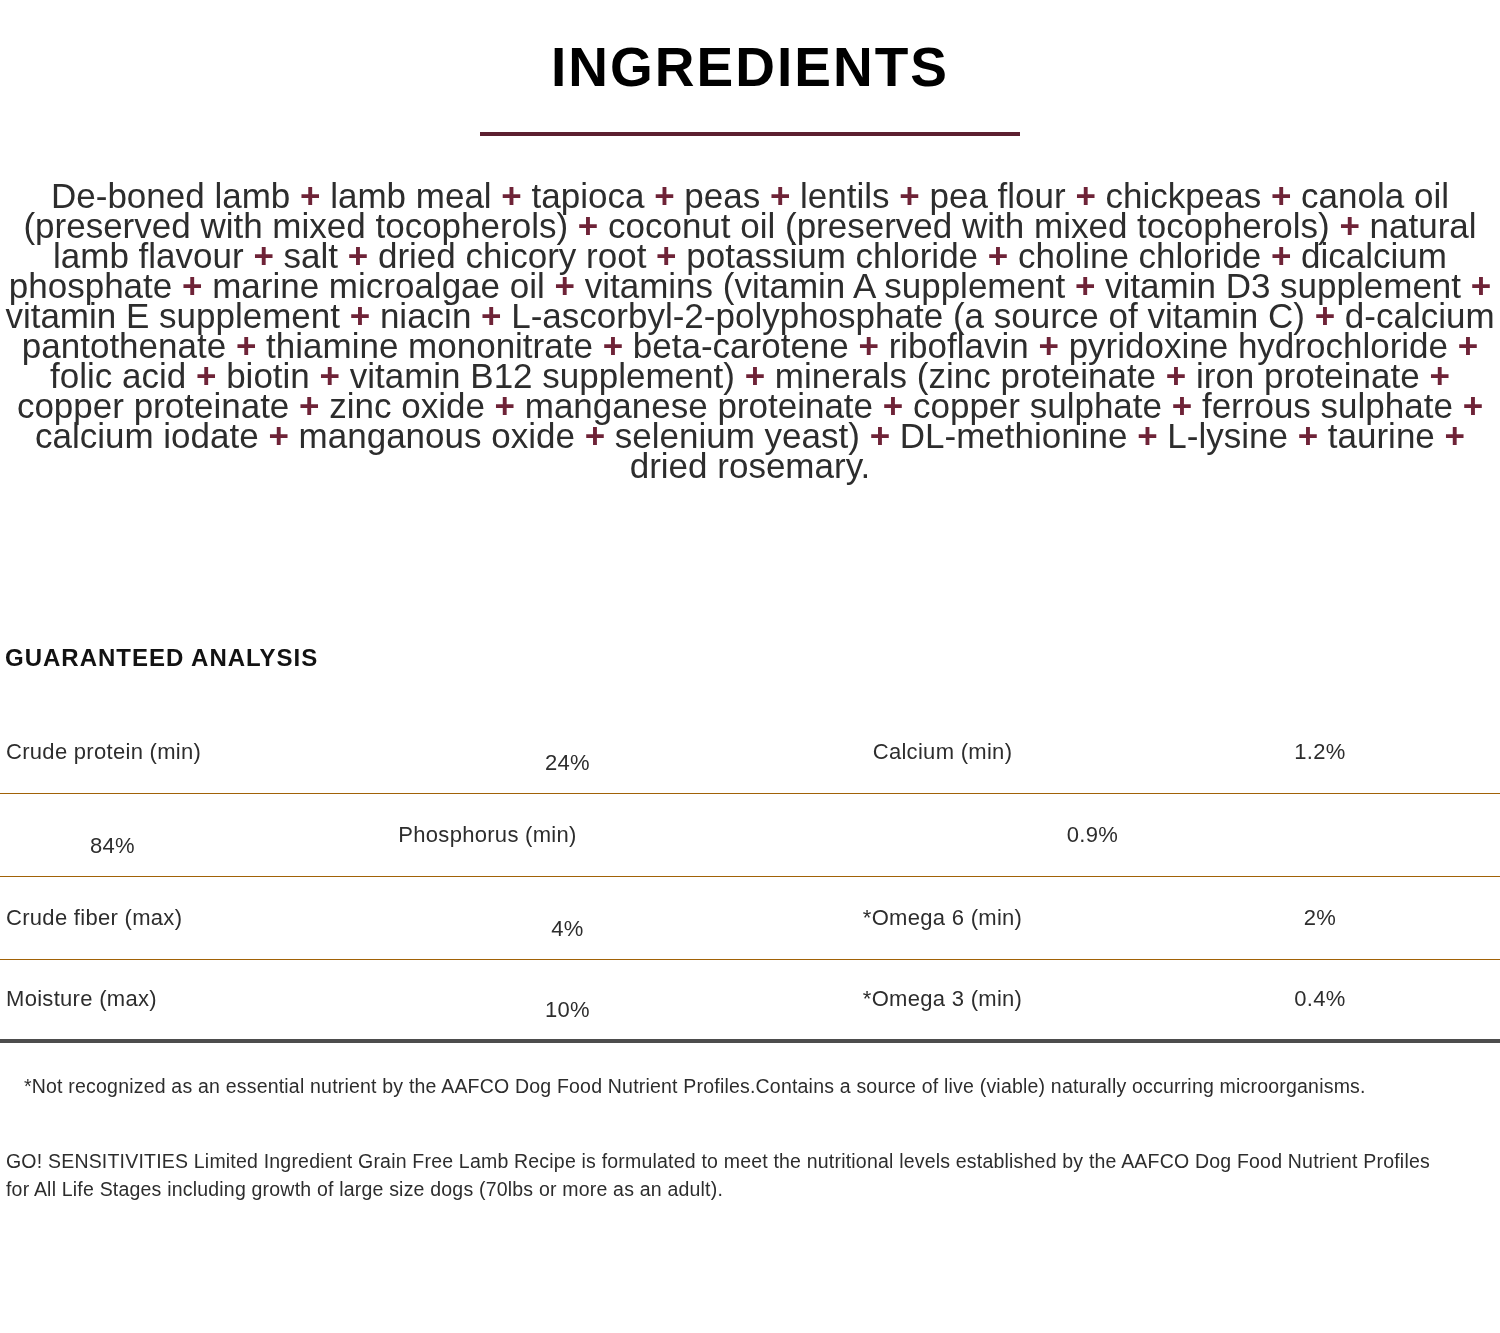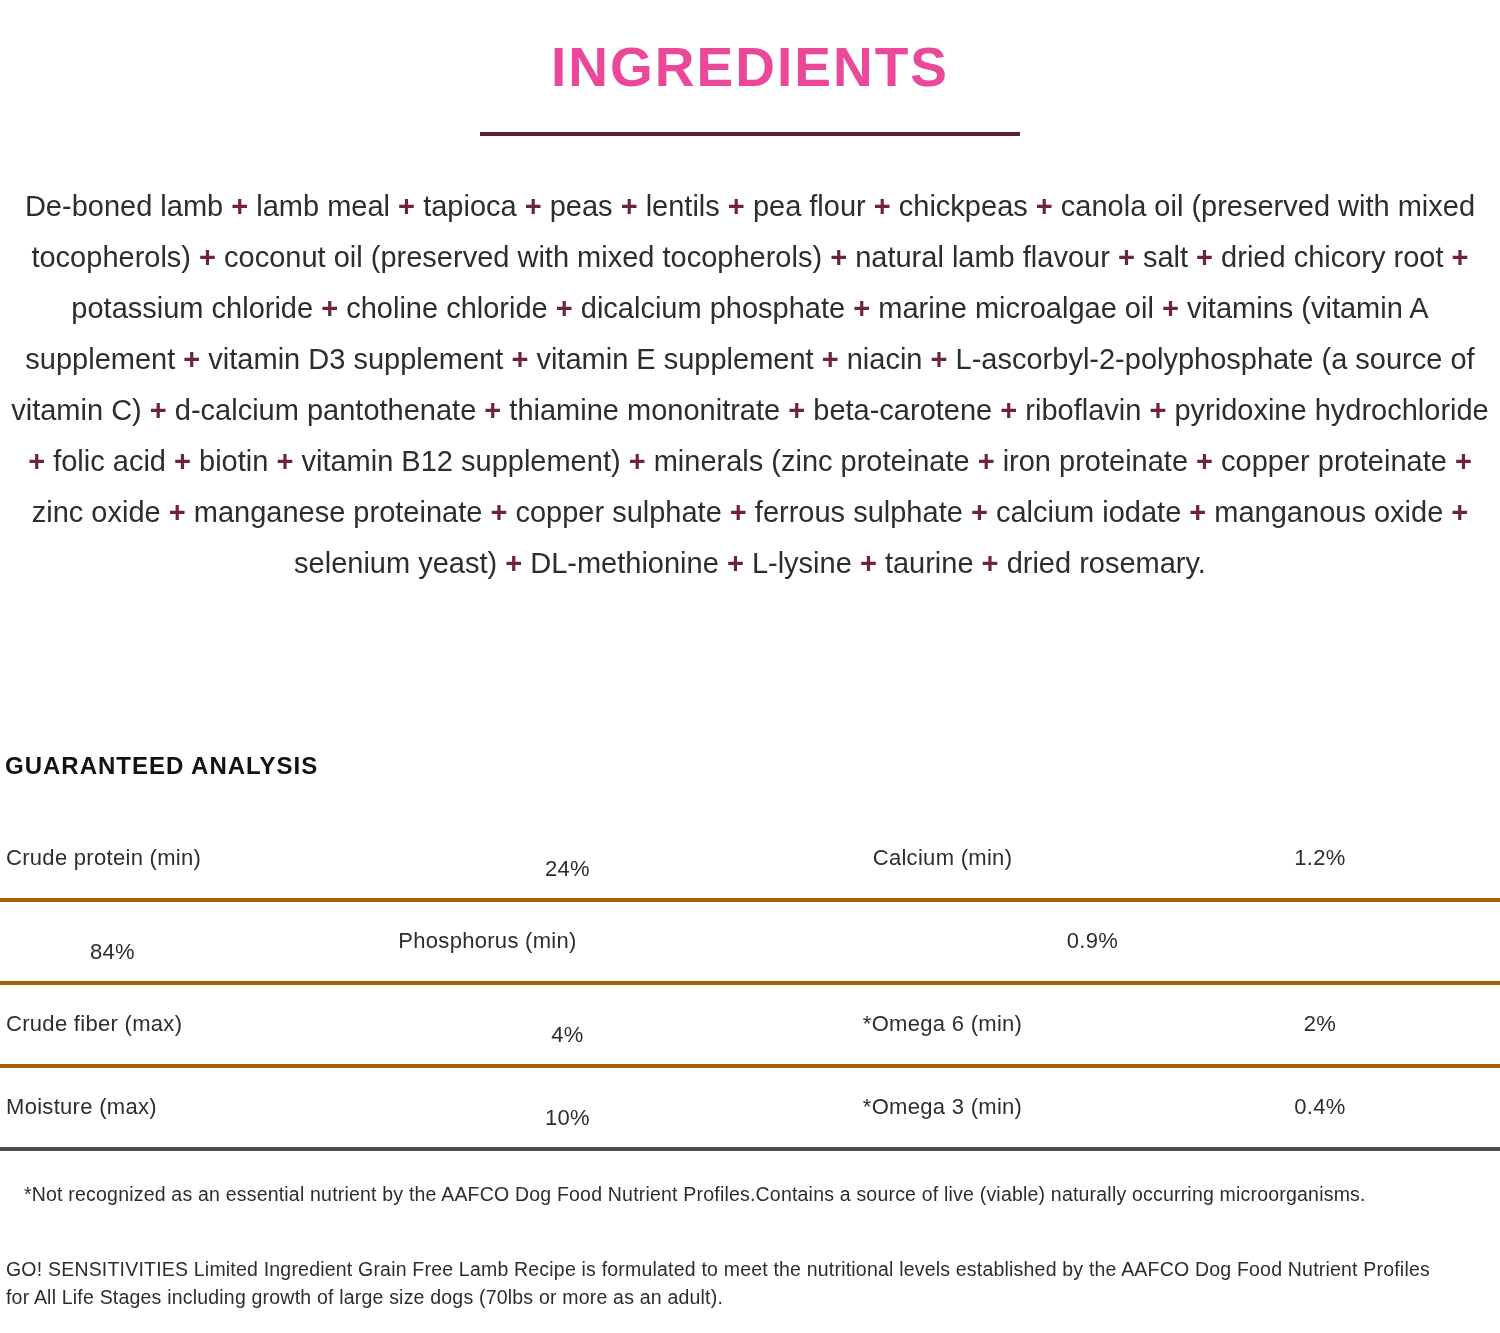--- a/index.html
+++ b/index.html
@@ -11,36 +11,36 @@
     color: #2e2e2e;
     overflow: hidden;
   }
   .page { width: 1500px; height: 1333px; position: relative; }
 
   .title {
     text-align: center;
     font-size: 55px;
     font-weight: bold;
     letter-spacing: 2px;
-    color: #ec4899;
+    color: #000000;
     line-height: 1;
     padding-top: 3px;
   }
   .title-rule {
     width: 540px; height: 4px;
     margin: 32px auto 0 auto;
     background: #5c1f30;
   }
 
   .ingredients {
     margin-top: 45px;
     padding: 0 4px;
     text-align: center;
-    font-size: 29px;
-    line-height: 51px;
+    font-size: 35px;
+    line-height: 30px;
     color: #2d2d2d;
   }
   .ingredients .plus {
     color: #6e2337;
     font-weight: bold;
   }
 
   .ga-heading {
     margin-top: 163px;
     padding-left: 5px;
@@ -48,21 +48,21 @@
     font-weight: bold;
     letter-spacing: 1px;
     color: #121212;
   }
 
   .ga-table { margin-top: 39px; }
   .ga-row {
     display: flex;
     align-items: center;
     height: 83px;
-    border-bottom: 4px solid #a16207;
+    border-bottom: 1px solid #a16207;
     font-size: 22px;
     letter-spacing: 0.3px;
     color: #2d2d2d;
   }
   .ga-row:last-child { border-bottom: 4px solid #4d4d4d; }
   .cell-l1 { width: 455px; padding-left: 6px; }
   .cell-v1 { width: 225px; text-align: center; margin-top: 22px; }
   .cell-l2 { width: 480px; padding-left: 45px; text-align: center; }
   .cell-v2 { flex: 1; text-align: center; padding-right: 20px; }
 

